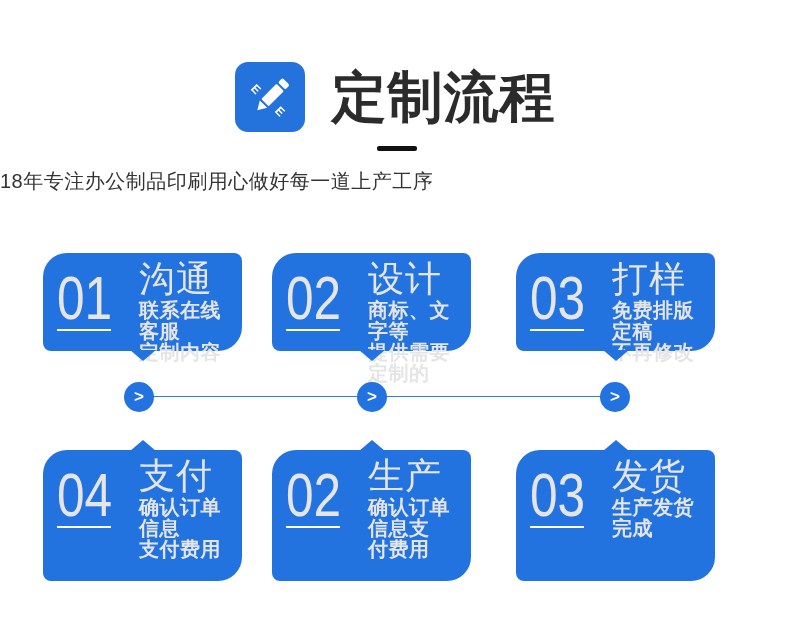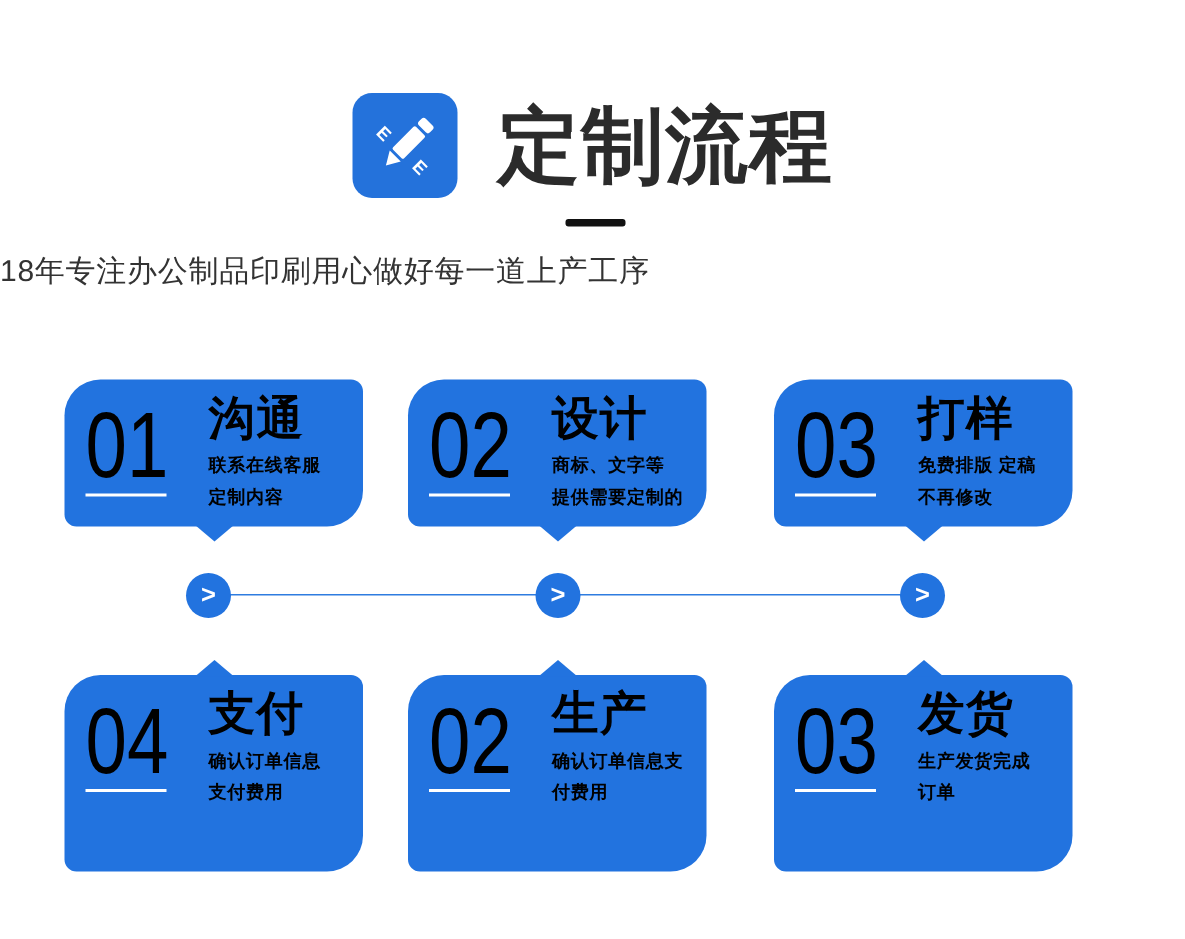--- a/index.html
+++ b/index.html
@@ -35,41 +35,41 @@
     position:absolute;top:168px;left:0;width:100%;
     margin:0;text-align:left;
     font-size:20px;line-height:26px;font-weight:400;
     color:var(--subtitle_text,#333333);letter-spacing:.5px;
   }
   
   .card{
     position:absolute;width:199px;
     background:var(--primary,#2273DF);
     border-radius:24px 8px 24px 8px;
-    color:#000000;display:flex;align-items:flex-start;
+    color:#e5e5e5;display:flex;align-items:flex-start;
     padding:8px 8px 0 14px;box-sizing:border-box;
   }
   .r1{top:253px;height:98px;}
   .r2{top:450px;height:131px;}
   .c1{left:43px;} .c2{left:272px;} .c3{left:516px;}
   .card::after{
     content:"";position:absolute;left:50%;transform:translateX(-50%);
     width:0;height:0;border-left:13px solid transparent;border-right:13px solid transparent;
   }
   .r1.card::after{bottom:-10px;border-top:11px solid var(--primary,#2273DF);}
   .r2.card::after{top:-10px;border-bottom:11px solid var(--primary,#2273DF);}
   .num-col{margin-top:13px;flex:0 0 56px;}
   .num{
     font-size:62px;line-height:48px;font-weight:400;
     transform:scaleX(0.8);transform-origin:left center;white-space:nowrap;
   }
   .num-line{width:54px;height:2px;background:#fff;margin-top:7px;}
   .txt-col{margin-left:13px;margin-top:2px;}
-  .card-title{font-size:31px;line-height:32px;font-weight:700;letter-spacing:1px;}
-  .card-desc{margin-top:5px;font-size:12px;line-height:21px;font-weight:700;letter-spacing:.5px;}
+  .card-title{font-size:36px;line-height:32px;font-weight:400;letter-spacing:1px;}
+  .card-desc{margin-top:5px;font-size:20px;line-height:21px;font-weight:700;letter-spacing:.5px;}
   
   .connector-line{
     position:absolute;top:396px;left:139px;width:476px;height:0;
     border-top:1.5px solid var(--line,#2E7CE0);
   }
   .dot{
     position:absolute;top:382px;width:30px;height:30px;border-radius:50%;
     background:var(--primary,#2273DF);
     display:flex;align-items:center;justify-content:center;
   }
@@ -183,18 +183,17 @@
 
   <div class="card r2 c3">
     <div class="num-col">
       <div class="num">03</div>
       <div class="num-line"></div>
     </div>
     <div class="txt-col">
       <div class="card-title">发货</div>
       <div class="card-desc">
         <div>生产发货完成</div>
-        <div>订单</div>
       </div>
     </div>
   </div>
 
 </div>
 
 </body></html>

